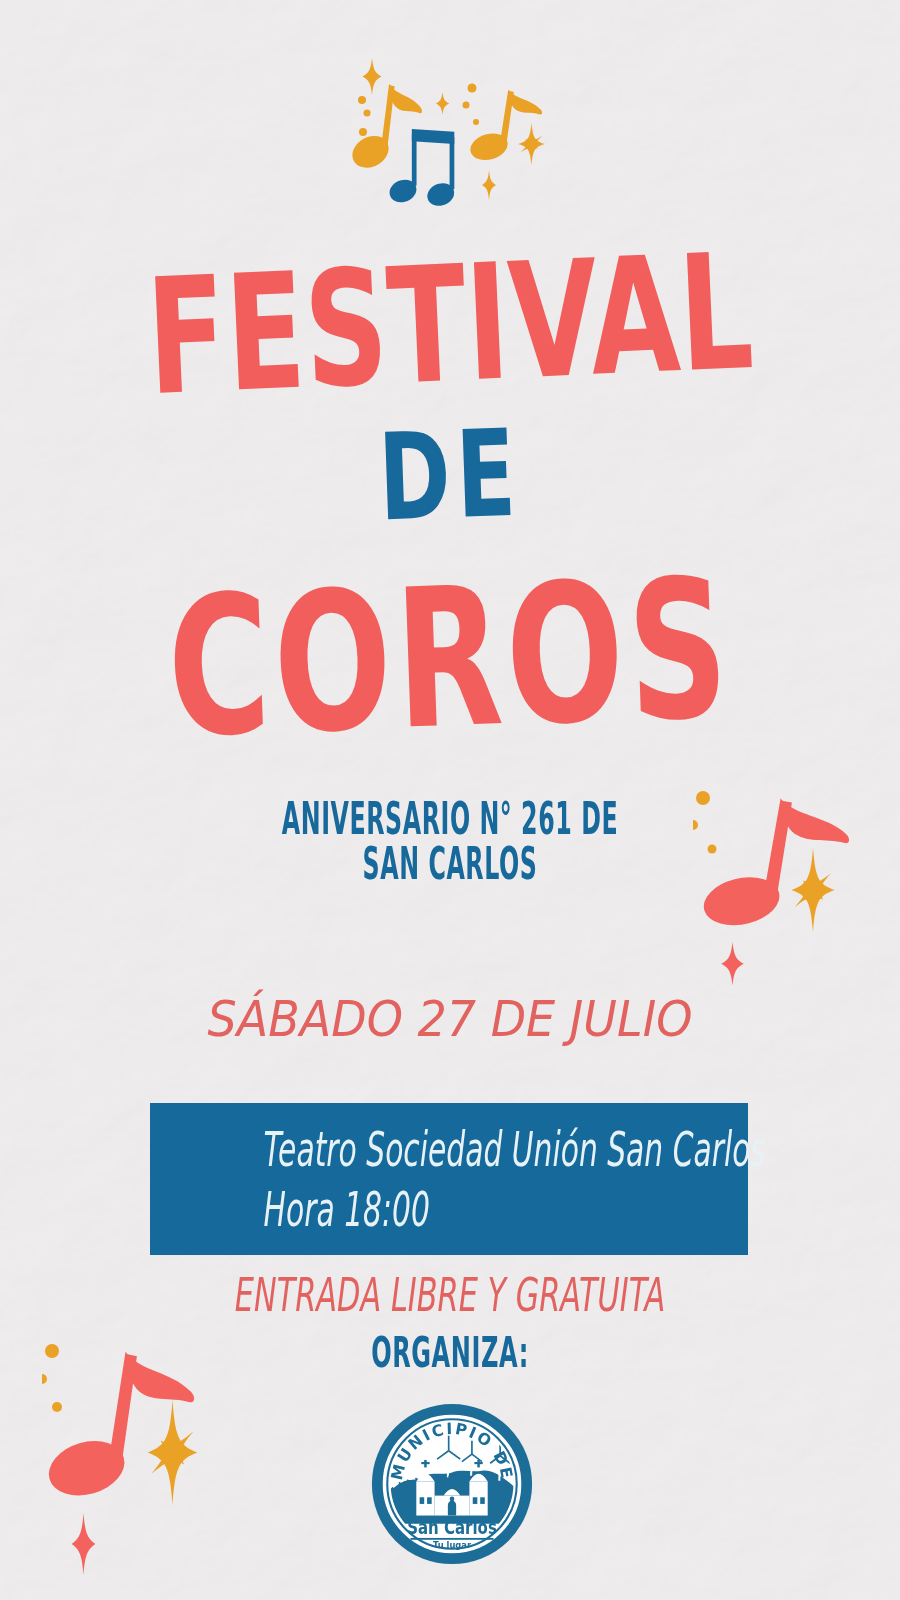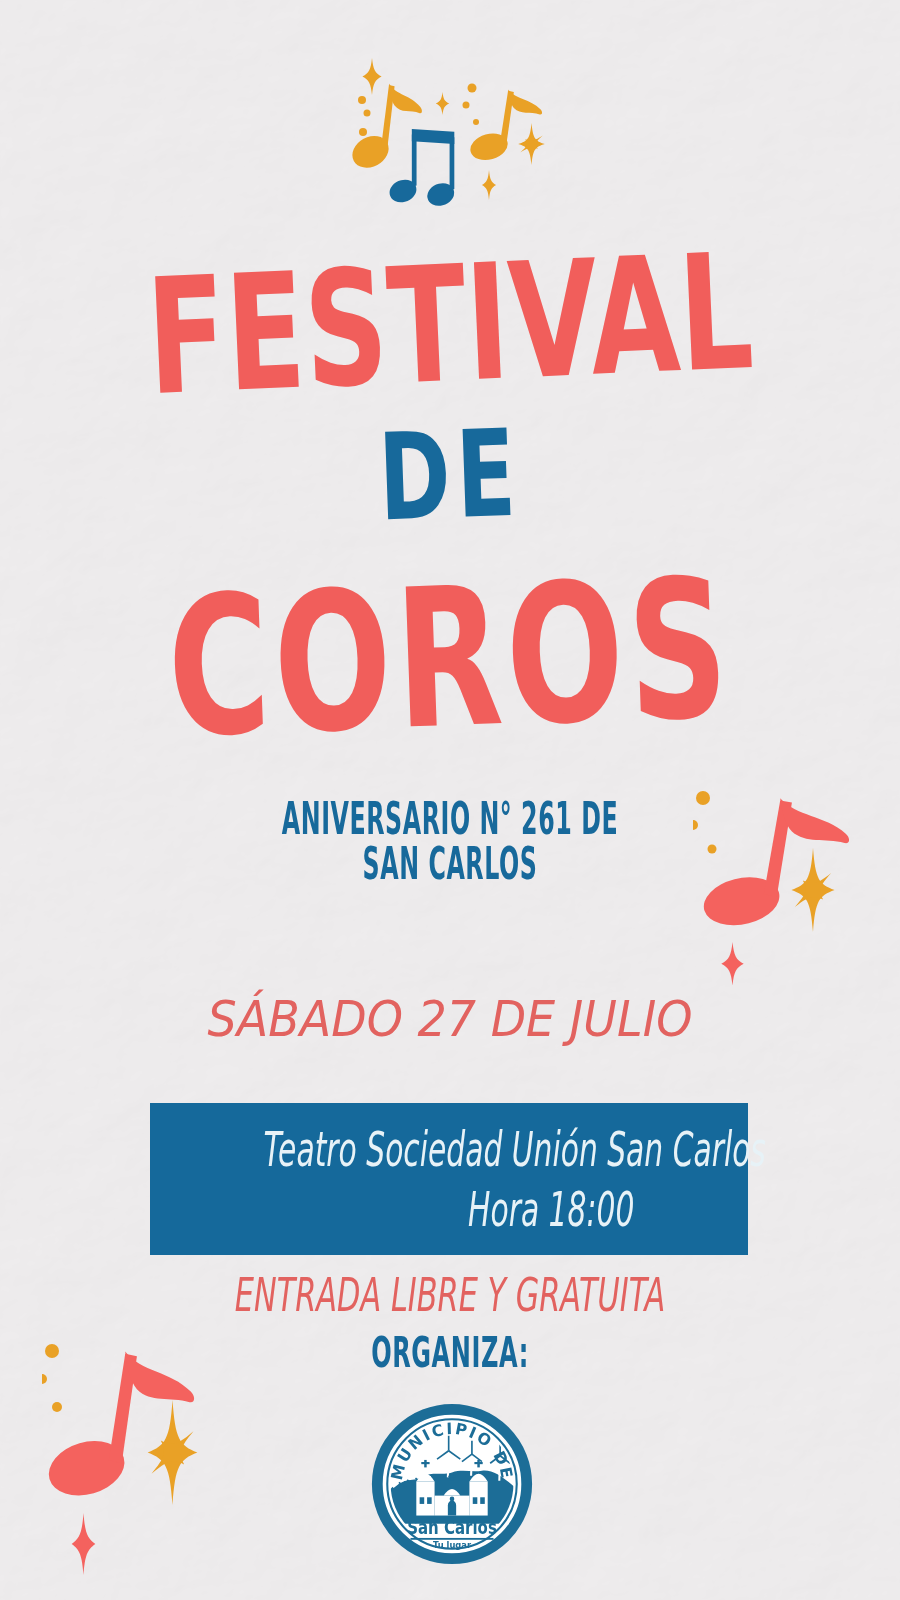--- a/index.html
+++ b/index.html
@@ -13,21 +13,21 @@
   .deco{position:absolute;}
   .center-text{position:absolute;left:0;width:900px;text-align:center;line-height:1;white-space:nowrap;}
   .title1{top:245px;font-size:160px;font-weight:bold;color:#F15E5B;transform:rotate(-2.5deg) scaleX(.72);}
   .title2{top:416px;font-size:120px;font-weight:bold;color:#17699B;letter-spacing:8px;transform:rotate(-2deg) scaleX(.72);}
   .title3{top:563px;font-size:192px;font-weight:bold;color:#F15E5B;letter-spacing:6px;transform:rotate(-2deg) scaleX(.72);}
   .anniv{top:796px;font-size:44px;font-weight:bold;color:#17699B;line-height:45px;letter-spacing:1px;transform:scaleX(.54);}
   .date{top:994px;font-size:50px;font-style:italic;color:#E2625F;transform:scaleX(.92);}
   .banner{
     position:absolute;left:150px;top:1103px;width:598px;height:152px;
     background:#15699B;display:flex;flex-direction:column;justify-content:center;
-    text-align:right;color:#E7F2F7;font-style:italic;
+    text-align:left;color:#E7F2F7;font-style:italic;
   }
   .banner-line{display:block;font-size:48px;line-height:60px;transform:scaleX(.62);white-space:nowrap;}
   .admission{top:1272px;font-size:46px;font-style:italic;color:#E2625F;transform:scaleX(.66);}
   .organiza{top:1331px;font-size:43px;font-weight:bold;color:#17699B;letter-spacing:1px;transform:scaleX(.56);}
   .logo{position:absolute;left:369px;top:1401px;width:166px;height:166px;}
 </style>
 </head>
 <body>
 
 <div class="poster">

